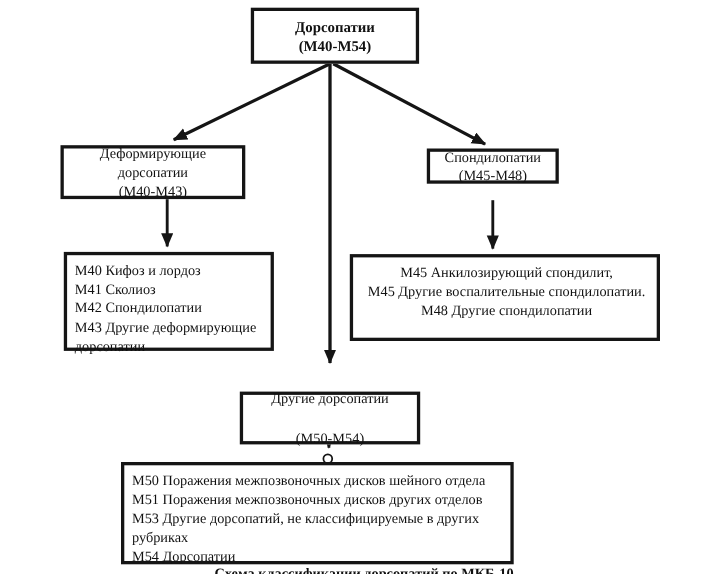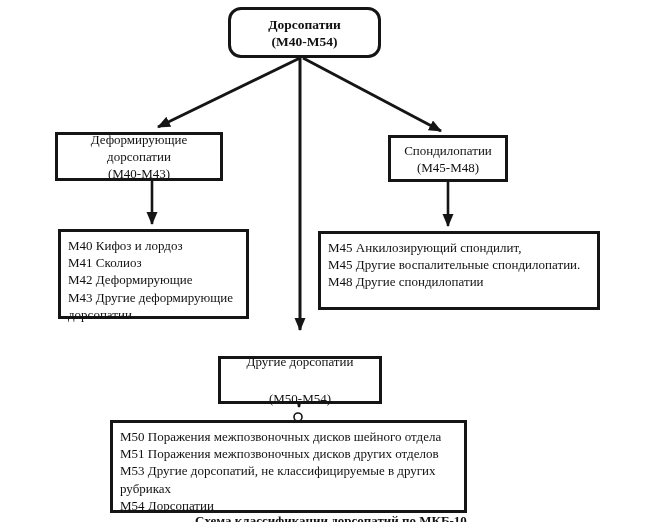--- a/index.html
+++ b/index.html
@@ -29,21 +29,20 @@
     flex-direction: column;
     align-items: center;
     justify-content: center;
     text-align: center;
     font-size: 13px;
     line-height: 17px;
   }
   .root-node {
     font-weight: bold;
     font-size: 13.5px;
-    border-radius: 13px;
   }
   .list-node {
     font-size: 13px;
     line-height: 17.2px;
     padding: 5px 4px 4px 7px;
   }
   .list-node .li { white-space: normal; }
   .caption-cut {
     position: absolute;
     left: 195px;
@@ -85,38 +84,38 @@
   <div class="node header-node root-node" style="left:228px; top:7px; width:153px; height:51px;">
     <div>Дорсопатии</div>
     <div>(М40-М54)</div>
   </div>
 
   <div class="node header-node" style="left:55px; top:132px; width:168px; height:49px;">
     <div>Деформирующие дорсопатии</div>
     <div>(М40-М43)</div>
   </div>
 
-  <div class="node header-node" style="left:388px; top:135px; width:120px; height:47px;">
+  <div class="node header-node" style="left:388px; top:135px; width:120px; height:32px;">
     <div>Спондилопатии</div>
     <div>(М45-М48)</div>
   </div>
 
   <div class="node header-node" style="left:218px; top:356px; width:164px; height:48px;gap:20px;">
     <div>Другие дорсопатии</div>
     <div>(М50-М54)</div>
   </div>
 
   <div class="node list-node" style="left:58px; top:229px; width:191px; height:90px;">
     <div class="li">М40 Кифоз и лордоз</div>
     <div class="li">М41 Сколиоз</div>
-    <div class="li">М42 Деформирующие</div>
+    <div class="li">М42 Спондилопатии</div>
     <div class="li">М43 Другие деформирующие дорсопатии</div>
   </div>
 
-  <div class="node list-node" style="left:318px; top:231px; width:282px; height:79px;">
+  <div class="node list-node" style="left:318px; top:231px; width:282px; height:79px;text-align:center;">
     <div class="li">М45 Анкилозирующий спондилит,</div>
     <div class="li">М45 Другие воспалительные спондилопатии.</div>
     <div class="li">М48 Другие спондилопатии</div>
   </div>
 
   <div class="node list-node" style="left:110px; top:420px; width:357px; height:93px;">
     <div class="li">М50 Поражения межпозвоночных дисков шейного отдела</div>
     <div class="li">М51 Поражения межпозвоночных дисков других отделов</div>
     <div class="li">М53 Другие дорсопатий, не классифицируемые в других рубриках</div>
     <div class="li">М54 Дорсопатии</div>

